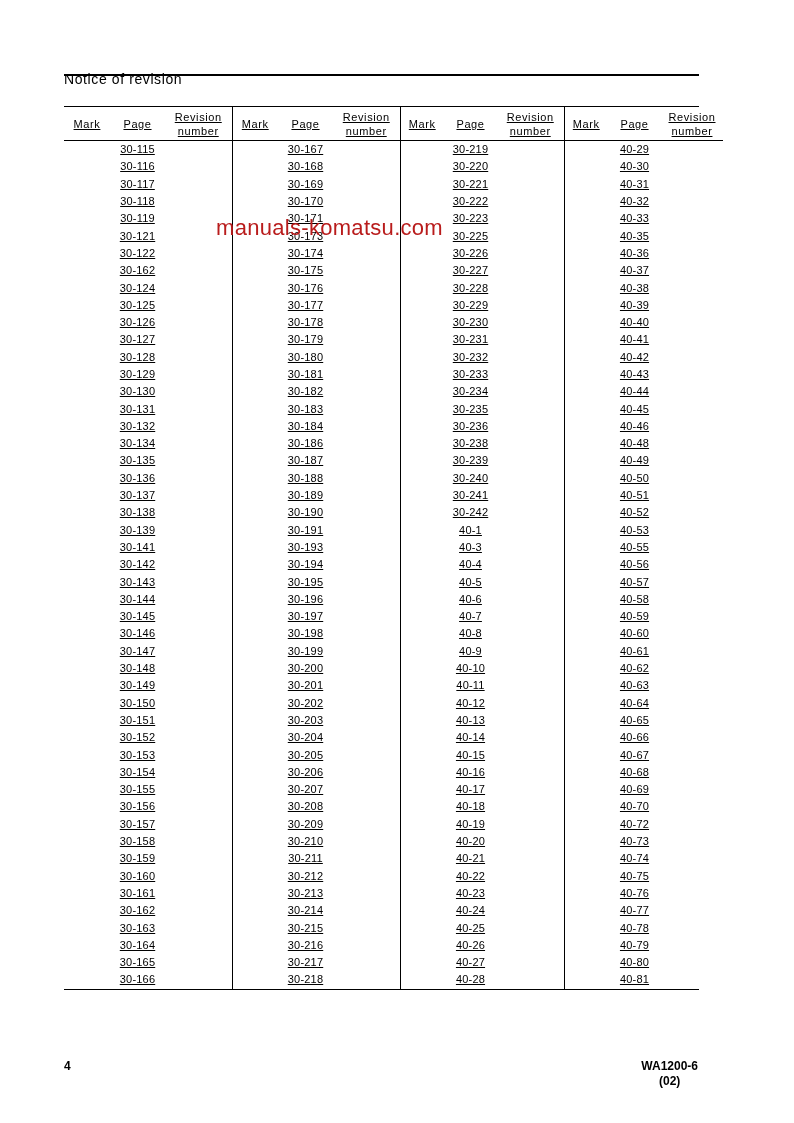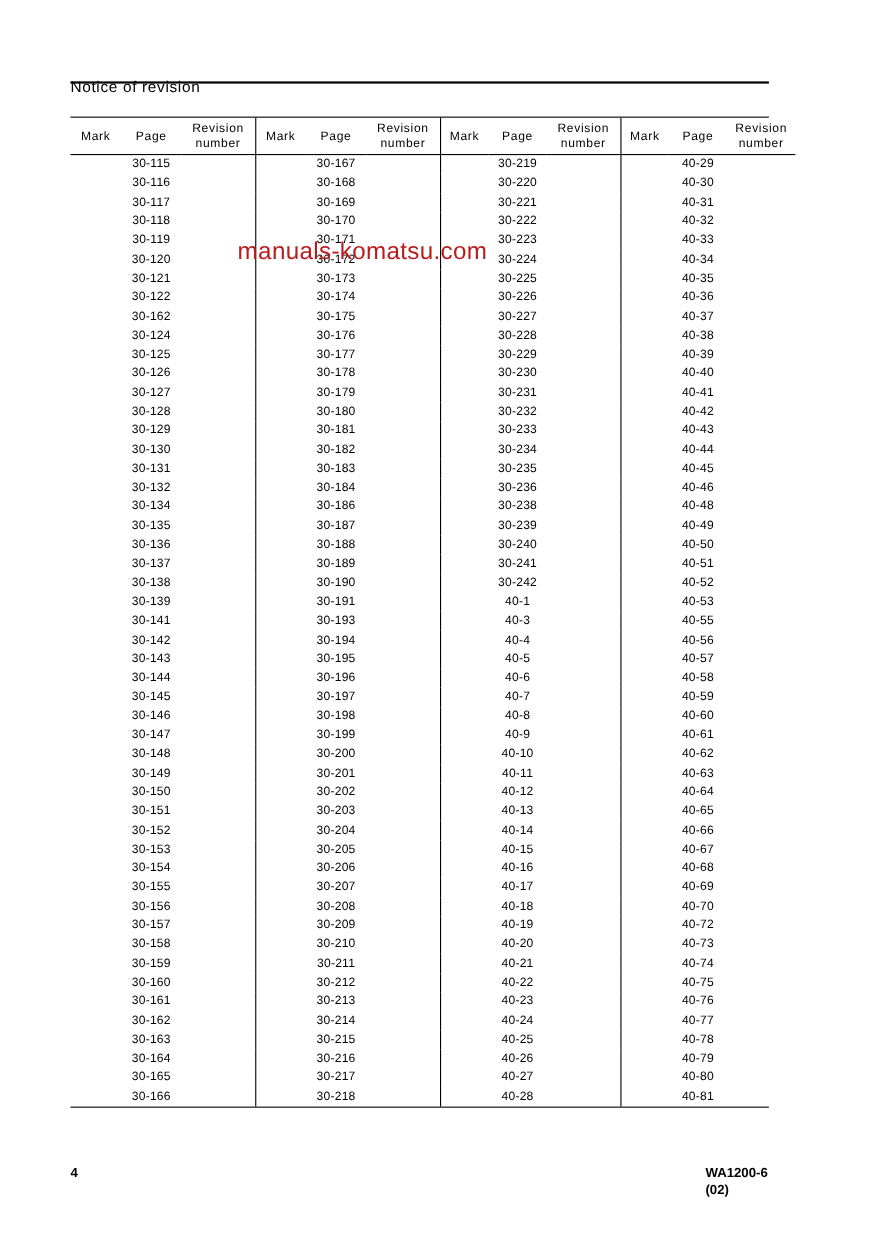--- a/index.html
+++ b/index.html
@@ -11,21 +11,21 @@
       position: absolute; left: 64px; top: 71px;
       font-size: 14px; letter-spacing: 0.6px;
     }
     .header-rule {
       position: absolute; left: 64px; top: 74px; width: 635px; height: 2px; background: #000;
     }
     .table-wrap {
       position: absolute; left: 64px; top: 106px; width: 635px;
       border-top: 1px solid #000; border-bottom: 1px solid #000;
     }
-    table { border-collapse: collapse; width: 635px; table-layout: fixed; }
+    table { border-collapse: collapse; width: 635px; table-layout: fixed; text-decoration: underline; }
     th {
       font-weight: normal; font-size: 11px; letter-spacing: 0.6px; height: 33px;
       border-bottom: 1px solid #000; padding: 0; line-height: 14px; vertical-align: middle;
     }
     td {
       font-size: 11px; text-align: center; height: 17.3px; padding: 0; line-height: 17px;
       letter-spacing: 0.2px;
     }
     .sep { border-right: 1px solid #000; }
     col.mark { width: 46px; }
@@ -38,21 +38,21 @@
       position: absolute; left: 216px; top: 215px;
       font-size: 22px; letter-spacing: 0.3px; color: #b91c1c;
       font-family: "Liberation Sans", sans-serif;
       pointer-events: none;
     }
     .footer-page {
       position: absolute; left: 64px; top: 1059px; font-weight: bold; font-size: 12px;
     }
     .footer-model {
       position: absolute; right: 96px; top: 1059px; font-weight: bold; font-size: 12px;
-      text-align: left; line-height: 15px;
+      text-align: center; line-height: 15px;
     }
   </style>
 </head>
 <body>
 
 <div class="page-header">Notice of revision</div>
 <div class="header-rule"></div>
 
 <div class="table-wrap">
   <table>
@@ -164,34 +164,20 @@
           <td class="sep"></td>
           <td></td>
           <td>30-223</td>
           <td class="sep"></td>
           <td></td>
           <td>40-33</td>
           <td></td>
         </tr>
         <tr>
           <td></td>
-          <td>30-120</td>
-          <td class="sep"></td>
-          <td></td>
-          <td>30-172</td>
-          <td class="sep"></td>
-          <td></td>
-          <td>30-224</td>
-          <td class="sep"></td>
-          <td></td>
-          <td>40-34</td>
-          <td></td>
-        </tr>
-        <tr>
-          <td></td>
           <td>30-121</td>
           <td class="sep"></td>
           <td></td>
           <td>30-173</td>
           <td class="sep"></td>
           <td></td>
           <td>30-225</td>
           <td class="sep"></td>
           <td></td>
           <td>40-35</td>

